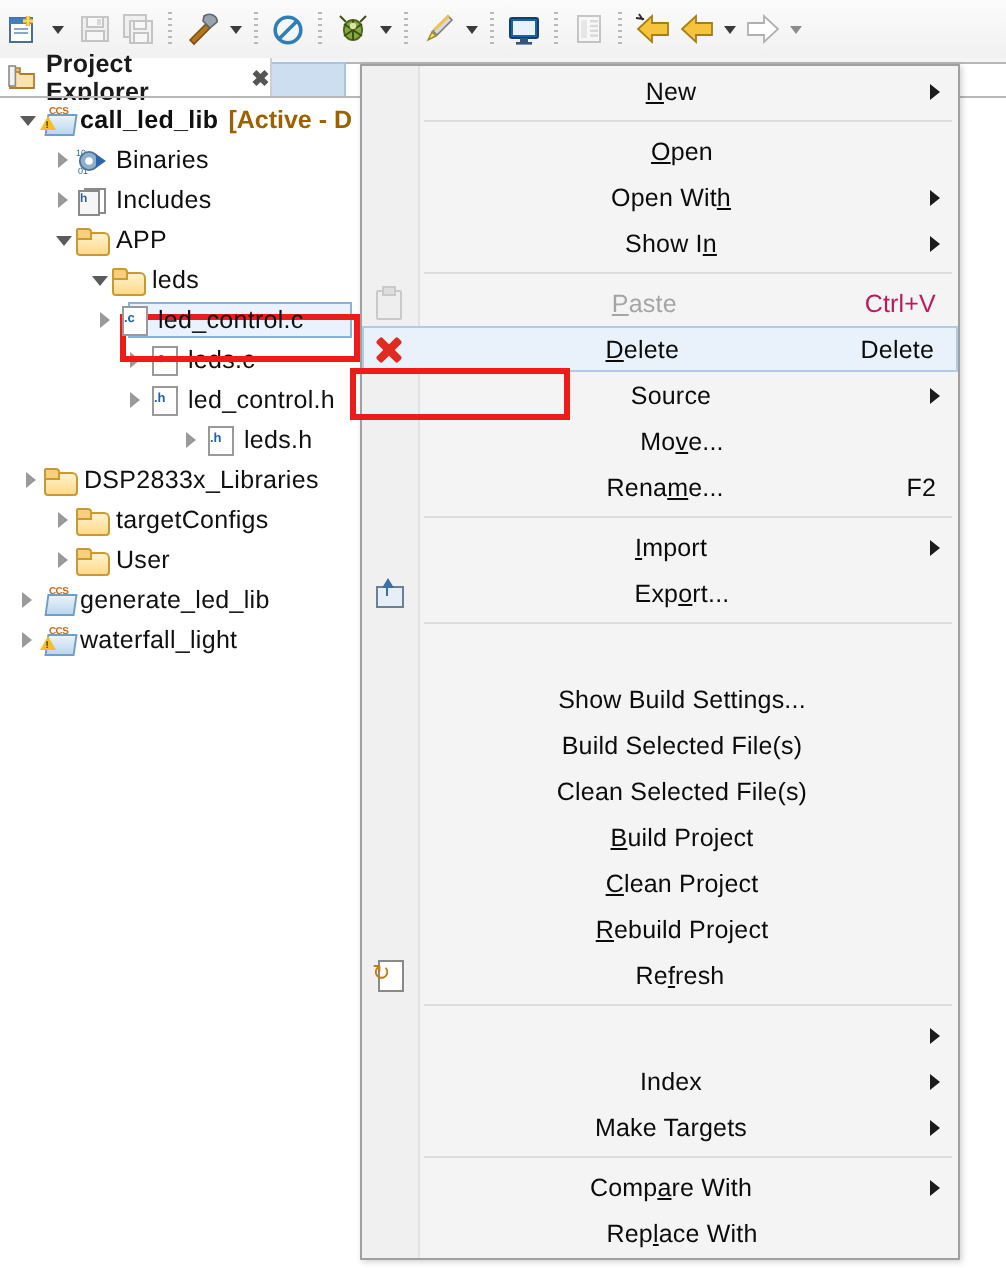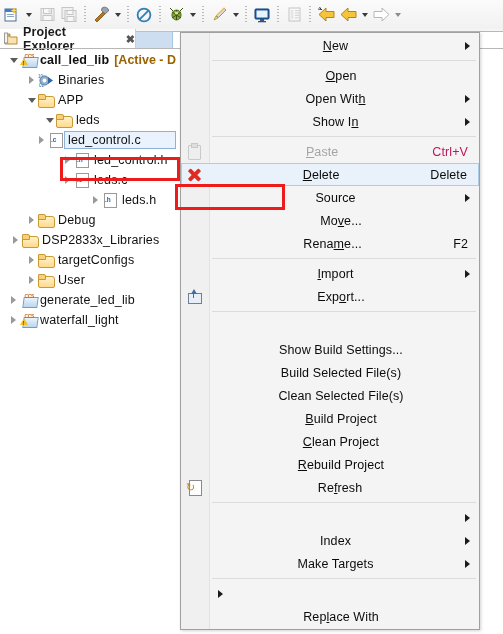--- a/index.html
+++ b/index.html
@@ -327,103 +327,107 @@
           <text x="0" y="5" font-size="4.5" fill="#2e66ac" font-family="Liberation Sans">10</text>
           <text x="1" y="14" font-size="4.5" fill="#2e66ac" font-family="Liberation Sans">01</text>
           <circle cx="6.5" cy="7.5" r="4.6" fill="#8fb0cc" stroke="#4f7296" stroke-width="0.9"></circle>
           <circle cx="6.5" cy="7.5" r="1.9" fill="#ffffff"></circle>
           <path d="M10 4 L15 7.5 L10 11 Z" fill="#2e66ac"></path>
         </svg>
       </span>
       <span class="tlabel">Binaries</span>
     </div>
 
-
     <div class="row" style="padding-left:26px">
       <span class="twisty">
+          <i class="tw-c"></i>
+        </span>
+      <span class="ticon">
+        <span class="incicon">
+            <span class="p1"></span>
+            <span class="p2"></span>
+            <span class="h">h</span>
+          </span>
+      </span>
+      <span class="tlabel">Includes</span>
+    </div>
+
+    <div class="row" style="padding-left:26px">
+      <span class="twisty">
           <i class="tw-o"></i>
         </span>
       <span class="ticon">
           <span class="folder"></span>
         </span>
       <span class="tlabel">APP</span>
     </div>
 
     <div class="row" style="padding-left:44px">
       <span class="twisty">
           <i class="tw-o"></i>
         </span>
       <span class="ticon">
           <span class="folder"></span>
         </span>
       <span class="tlabel">leds</span>
     </div>
 
-    <div class="row" style="padding-left:36px;position:relative">
+    <div class="row" style="padding-left:47px;position:relative">
       <span class="filesel" style="left:64px;top:1px;width:112px;height:18px;"></span>
       <span class="twisty" style="position:relative;z-index:2">
           <i class="tw-c"></i>
         </span>
       <span class="ticon" style="position:relative;z-index:2">
         <span class="fileicon c">
             <span class="pg"></span>
             <span class="tag">.c</span>
           </span>
       </span>
       <span class="tlabel" style="position:relative;z-index:2">led_control.c</span>
     </div>
 
     <div class="row" style="padding-left:62px">
       <span class="twisty">
           <i class="tw-c"></i>
         </span>
       <span class="ticon">
+        <span class="fileicon c">
+            <span class="pg"></span>
+            <span class="tag">.c</span>
+          </span>
+      </span>
+      <span class="tlabel">leds.c</span>
+    </div>
+
+    <div class="row" style="padding-left:62px">
+      <span class="twisty">
+          <i class="tw-c"></i>
+        </span>
+      <span class="ticon">
         <span class="fileicon h">
             <span class="pg"></span>
             <span class="tag">.h</span>
           </span>
       </span>
       <span class="tlabel">led_control.h</span>
     </div>
 
-    <div class="row" style="padding-left:62px">
-      <span class="twisty">
-          <i class="tw-c"></i>
-        </span>
-      <span class="ticon">
-        <span class="fileicon c">
-            <span class="pg"></span>
-            <span class="tag">.c</span>
-          </span>
-      </span>
-      <span class="tlabel">leds.c</span>
-    </div>
-
     <div class="row" style="padding-left:90px">
       <span class="twisty">
           <i class="tw-c"></i>
         </span>
       <span class="ticon">
         <span class="fileicon h">
             <span class="pg"></span>
             <span class="tag">.h</span>
           </span>
       </span>
       <span class="tlabel">leds.h</span>
     </div>
 
-    <div class="row" style="padding-left:26px">
-      <span class="twisty">
-          <i class="tw-c"></i>
-        </span>
-      <span class="ticon">
-          <span class="folder"></span>
-        </span>
-      <span class="tlabel">Debug</span>
-    </div>
 
     <div class="row" style="padding-left:10px">
       <span class="twisty">
           <i class="tw-c"></i>
         </span>
       <span class="ticon">
           <span class="folder"></span>
         </span>
       <span class="tlabel">DSP2833x_Libraries</span>
     </div>
@@ -594,20 +598,21 @@
         <span class="sub"></span>
       </div>
       <div class="mi">
         <span class="lbl">Make Targets</span>
         <span class="sub"></span>
       </div>
 
       <div class="msep"></div>
 
       <div class="mi">
+        <span class="lbl">Comp<span class="u">a</span>re With</span>
         <span class="sub"></span>
       </div>
       <div class="mi">
         <span class="lbl">Rep<span class="u">l</span>ace With</span>
 
       </div>
     </div>
   </div>
 
   <div class="redbox" style="left:60px;top:157px;width:120px;height:24px;"></div>

